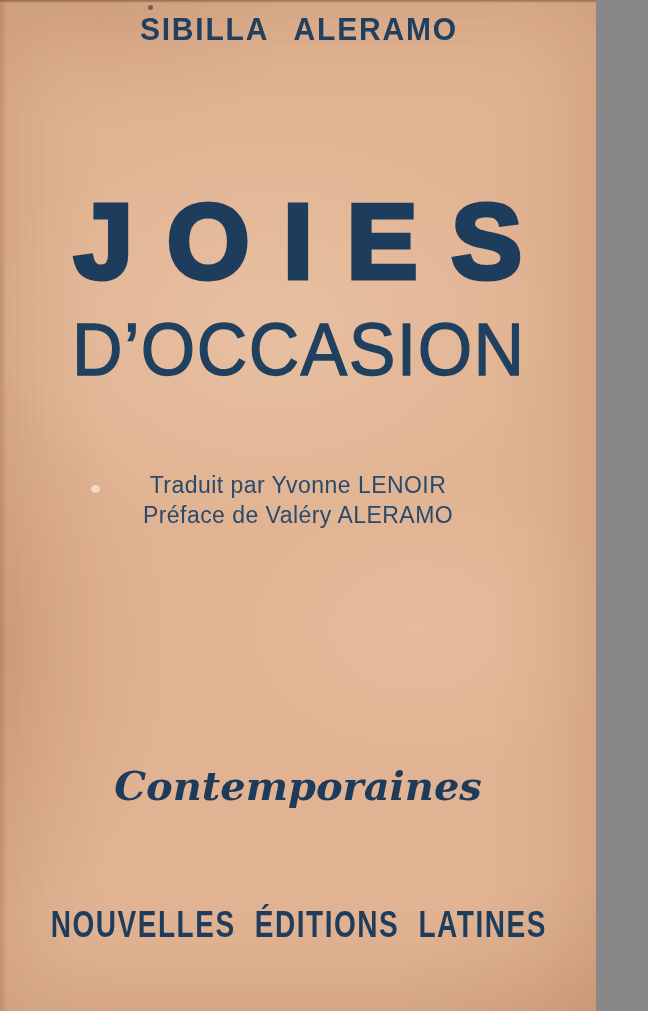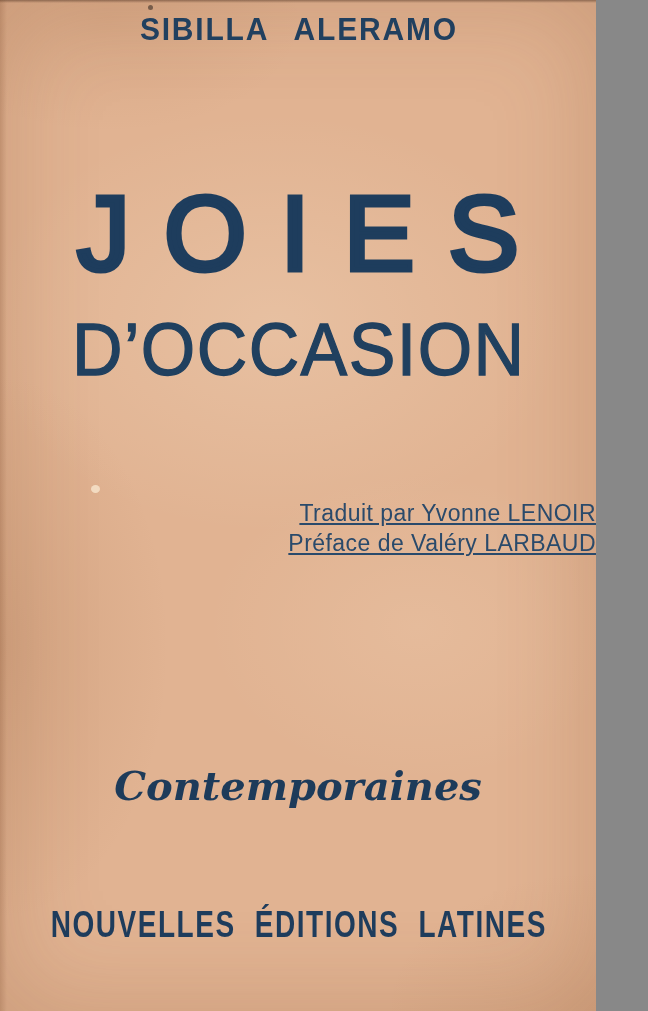--- a/index.html
+++ b/index.html
@@ -46,48 +46,47 @@
     font-size: 30px;
     font-weight: bold;
     letter-spacing: 0.06em;
     word-spacing: 0.55em;
     padding-left: 0.06em;
     color: #21405f;
     transform: scaleY(1.04);
   }
   .title1 {
     top: 176px;
-    margin: 4px;
+    margin: 12px;
     font-size: 106px;
-    font-weight: normal;
+    font-weight: bold;
     line-height: 1;
     letter-spacing: 0.32em;
     padding-left: 0.32em;
     color: #1e3d5d;
     -webkit-text-stroke: 5px #1e3d5d;
   }
   .title2 {
     top: 309px;
     font-size: 70px;
     font-weight: normal;
     letter-spacing: 0.02em;
     padding-left: 0.02em;
     color: #20405f;
     -webkit-text-stroke: 1.2px #20405f;
     transform: scaleY(1.07);
   }
   .credits {
     position: absolute;
-    top: 498px; left: 0; right: 0;
-    text-align: right;
+    top: 470px; left: 0; right: 0;
+    text-align: center;
     color: #2a4a6b;
     font-size: 23px;
     line-height: 30px;
     letter-spacing: 0.02em;
-    text-decoration: underline;
   }
   .collection {
     top: 762px;
     font-family: "DejaVu Serif", serif;
     font-style: italic;
     font-weight: bold;
     font-size: 40px;
     color: #1d3b5a;
     text-align: center;
   }
@@ -136,21 +135,21 @@
   <div class="edge-left"></div>
 
   <div class="txt author">SIBILLA  ALERAMO</div>
 
   <h1 class="txt title1">JOIES</h1>
 
   <div class="txt title2">D’OCCASION</div>
 
   <div class="credits">
     <div>Traduit par Yvonne LENOIR</div>
-    <div>Préface de Valéry LARBAUD</div>
+    <div>Préface de Valéry ALERAMO</div>
   </div>
 
   <div class="txt collection">Contemporaines</div>
 
   <div class="txt publisher">NOUVELLES ÉDITIONS LATINES</div>
 
   <div class="speck speck-top"></div>
   <div class="speck fleck-light"></div>
   <div class="blemish"></div>
 

